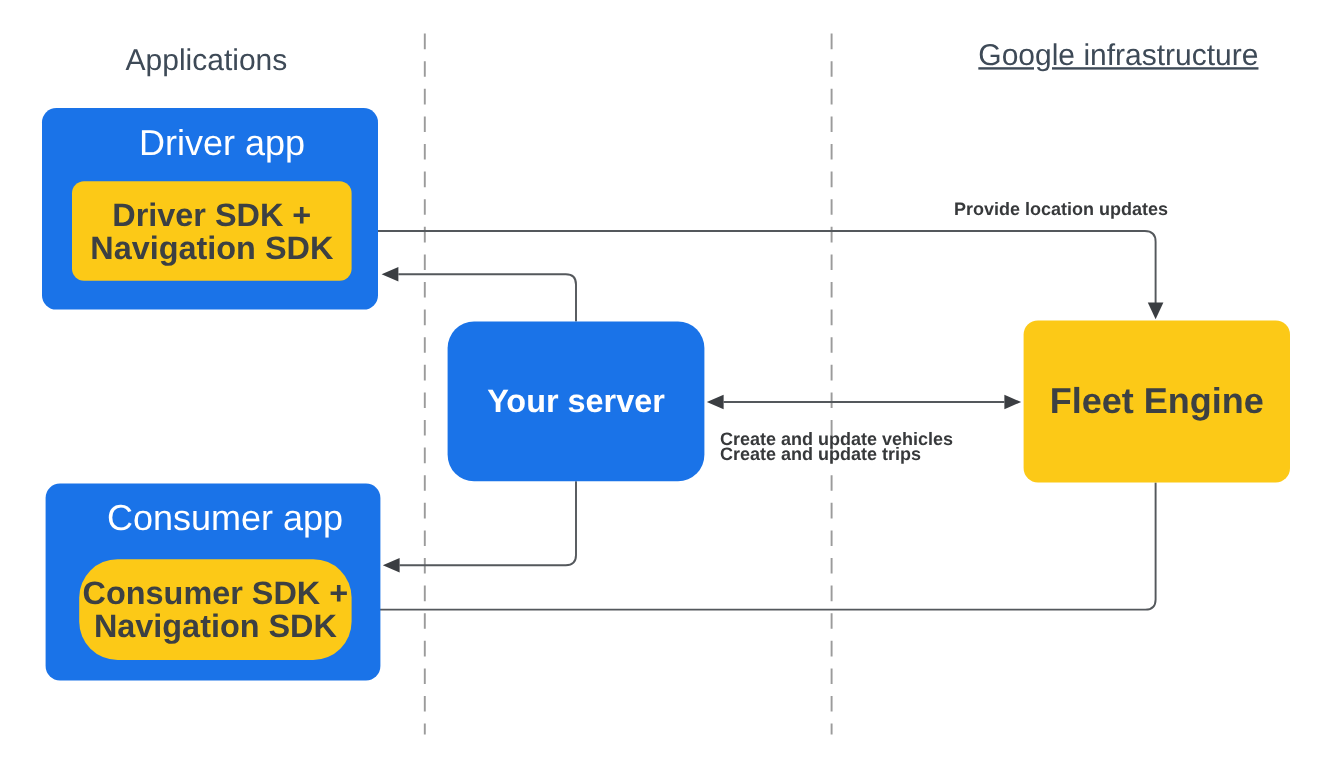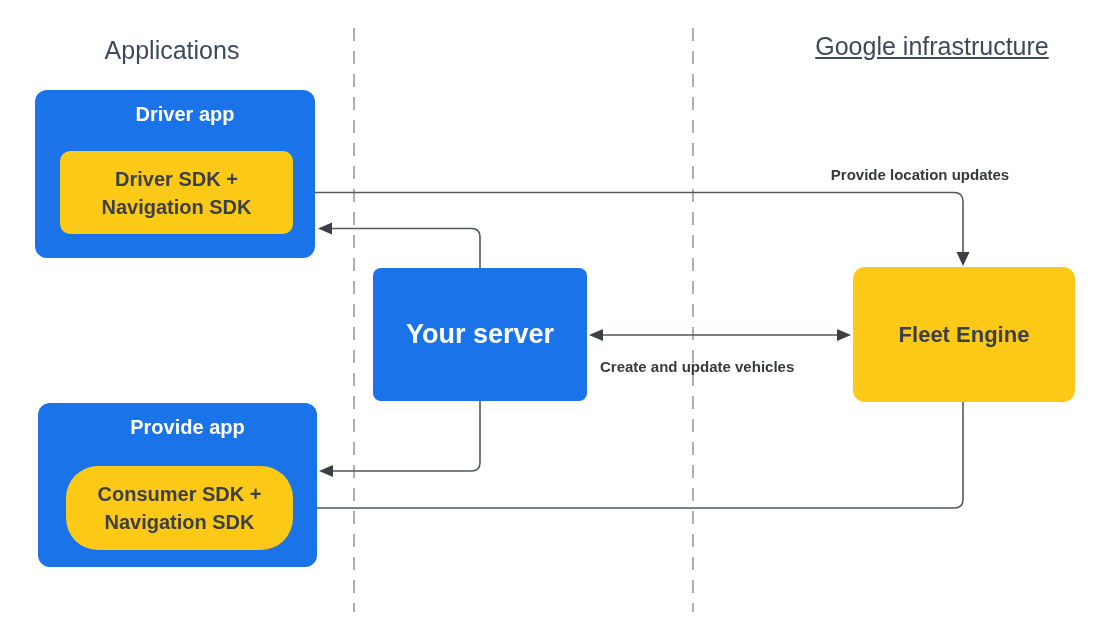--- a/index.html
+++ b/index.html
@@ -47,79 +47,79 @@
 
   
   .app-box {
     position: absolute;
     background: #1a73e8;
     border-radius: 12px;
     text-align: center;
   }
   .app-title {
     color: #ffffff;
-    font-size: 20px;
-    font-weight: 700;
+    font-size: 30px;
+    font-weight: 400;
     padding-top: 13px;
     white-space: nowrap;
     margin-left: 20px;
   }
   .sdk-box {
     position: absolute;
     background: #fcc917;
     border-radius: 10px;
     display: flex;
     flex-direction: column;
     align-items: center;
     justify-content: center;
     color: #3c4043;
-    font-size: 20px;
+    font-size: 27px;
     font-weight: 700;
     line-height: 28px;
     text-align: center;
     white-space: nowrap;
   }
   .server-box {
     position: absolute;
     left: 373px; top: 268px;
     width: 214px; height: 133px;
     background: #1a73e8;
-    border-radius: 8px;
+    border-radius: 22px;
     display: flex;
     align-items: center;
     justify-content: center;
     color: #ffffff;
     font-size: 27px;
     font-weight: 700;
     white-space: nowrap;
   }
   .engine-box {
     position: absolute;
     left: 853px; top: 267px;
     width: 222px; height: 135px;
     background: #fcc917;
     border-radius: 12px;
     display: flex;
     align-items: center;
     justify-content: center;
     color: #3c4043;
-    font-size: 22px;
+    font-size: 30px;
     font-weight: 700;
     white-space: nowrap;
   }
 
   
   .edge-label {
     position: absolute;
     font-size: 15px;
     font-weight: 700;
     color: #37393b;
     white-space: nowrap;
   }
-  .edge-label.centered { text-align: center; }
+  .edge-label.centered { text-align: left; }
 </style>
 </head>
 <body>
 
 <div id="stage">
 
   <div class="col-heading" style="left:72px;  top:36px; width:200px;">Applications</div>
   <div class="col-heading" style="left:802px; top:32px; width:260px;text-decoration:underline;">Google infrastructure</div>
 
   <svg id="connector-svg" viewBox="0 0 1103 635">
@@ -146,31 +146,32 @@
 
   <div class="app-box" style="left:35px; top:90px; width:280px; height:168px;">
     <div class="app-title">Driver app</div>
   </div>
   <div class="sdk-box" style="left:60px; top:151px; width:233px; height:83px;">
     <span>Driver SDK +</span>
     <span>Navigation SDK</span>
   </div>
 
   <div class="app-box" style="left:38px; top:403px; width:279px; height:164px;">
-    <div class="app-title">Provide app</div>
+    <div class="app-title">Consumer app</div>
   </div>
   <div class="sdk-box" style="left:66px; top:466px; width:227px; height:84px;border-radius:32px;">
     <span>Consumer SDK +</span>
     <span>Navigation SDK</span>
   </div>
 
   <div class="server-box">
     <span>Your server</span>
   </div>
 
   <div class="engine-box">
     <span>Fleet Engine</span>
   </div>
 
   <div class="edge-label centered" style="left:795px; top:166px; width:250px;">Provide location updates</div>
   <div class="edge-label" style="left:600px; top:358px;">Create and update vehicles</div>
+  <div class="edge-label" style="left:600px; top:370px;">Create and update trips</div>
 
 </div>
 
 </body></html>

